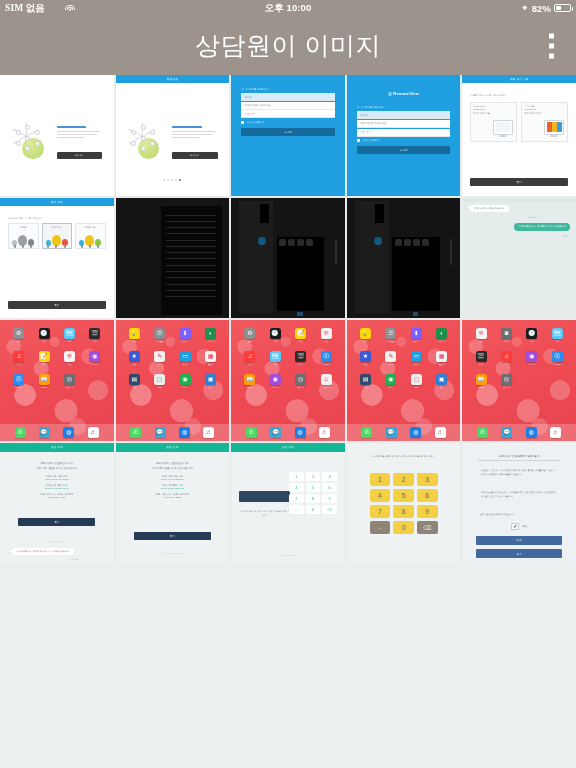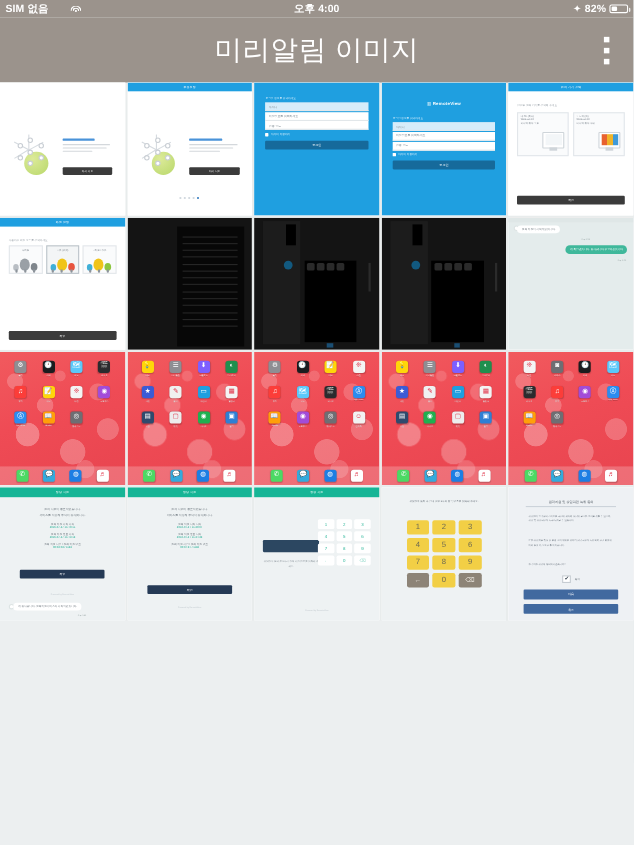--- a/index.html
+++ b/index.html
@@ -11,21 +11,21 @@
     -webkit-font-smoothing:antialiased;
   }
 
   
   .statusbar{
     height:16px; background:#9b938c; color:#fff;
     display:flex; align-items:center; padding:0 5px;
     font-size:9.5px; font-weight:bold; letter-spacing:.1px;
     position:relative;
   }
-  .sb-left{ display:flex; align-items:center; gap:20px; }
+  .sb-left{ display:flex; align-items:center; gap:20px;font-family:Liberation Serif, serif; }
   .sb-center{
     position:absolute; left:0; right:0; text-align:center;
     font-size:9.5px; font-weight:bold; pointer-events:none;
   }
   .sb-right{ margin-left:auto; display:flex; align-items:center; gap:3px; z-index:2;}
   .wifi-icon{ display:inline-block; width:10px; height:8px; position:relative; }
   .wifi-icon i{ position:absolute; left:50%; transform:translateX(-50%);
     border:1.2px solid #fff; border-bottom:none; border-radius:50% 50% 0 0 / 100% 100% 0 0;}
   .wifi-icon i:nth-child(1){ width:10px; height:5px; top:0.5px;}
   .wifi-icon i:nth-child(2){ width:6px; height:3px; top:2.5px;}
@@ -223,32 +223,32 @@
 
 <div class="statusbar">
   <div class="sb-left">
     <span>SIM 없음</span>
     <span class="wifi-icon">
         <i></i>
         <i></i>
         <i></i>
       </span>
   </div>
-  <div class="sb-center">오후 4:00</div>
+  <div class="sb-center">오후 10:00</div>
   <div class="sb-right">
     <span class="bt-icon">✦</span>
     <span>82%</span>
     <span class="batt">
         <i id="batt-fill" style="width: 5.07px;"></i>
       </span>
   </div>
 </div>
 
 <div class="titlebar">
-  <div class="title-text">미리알림 이미지</div>
+  <div class="title-text">상담원이 이미지</div>
   <div class="overflow-btn">
     <span></span>
       <span></span>
       <span></span>
   </div>
 </div>
 
 <div class="grid" id="gallery">
     <div class="cell">
       <div class="shot">

